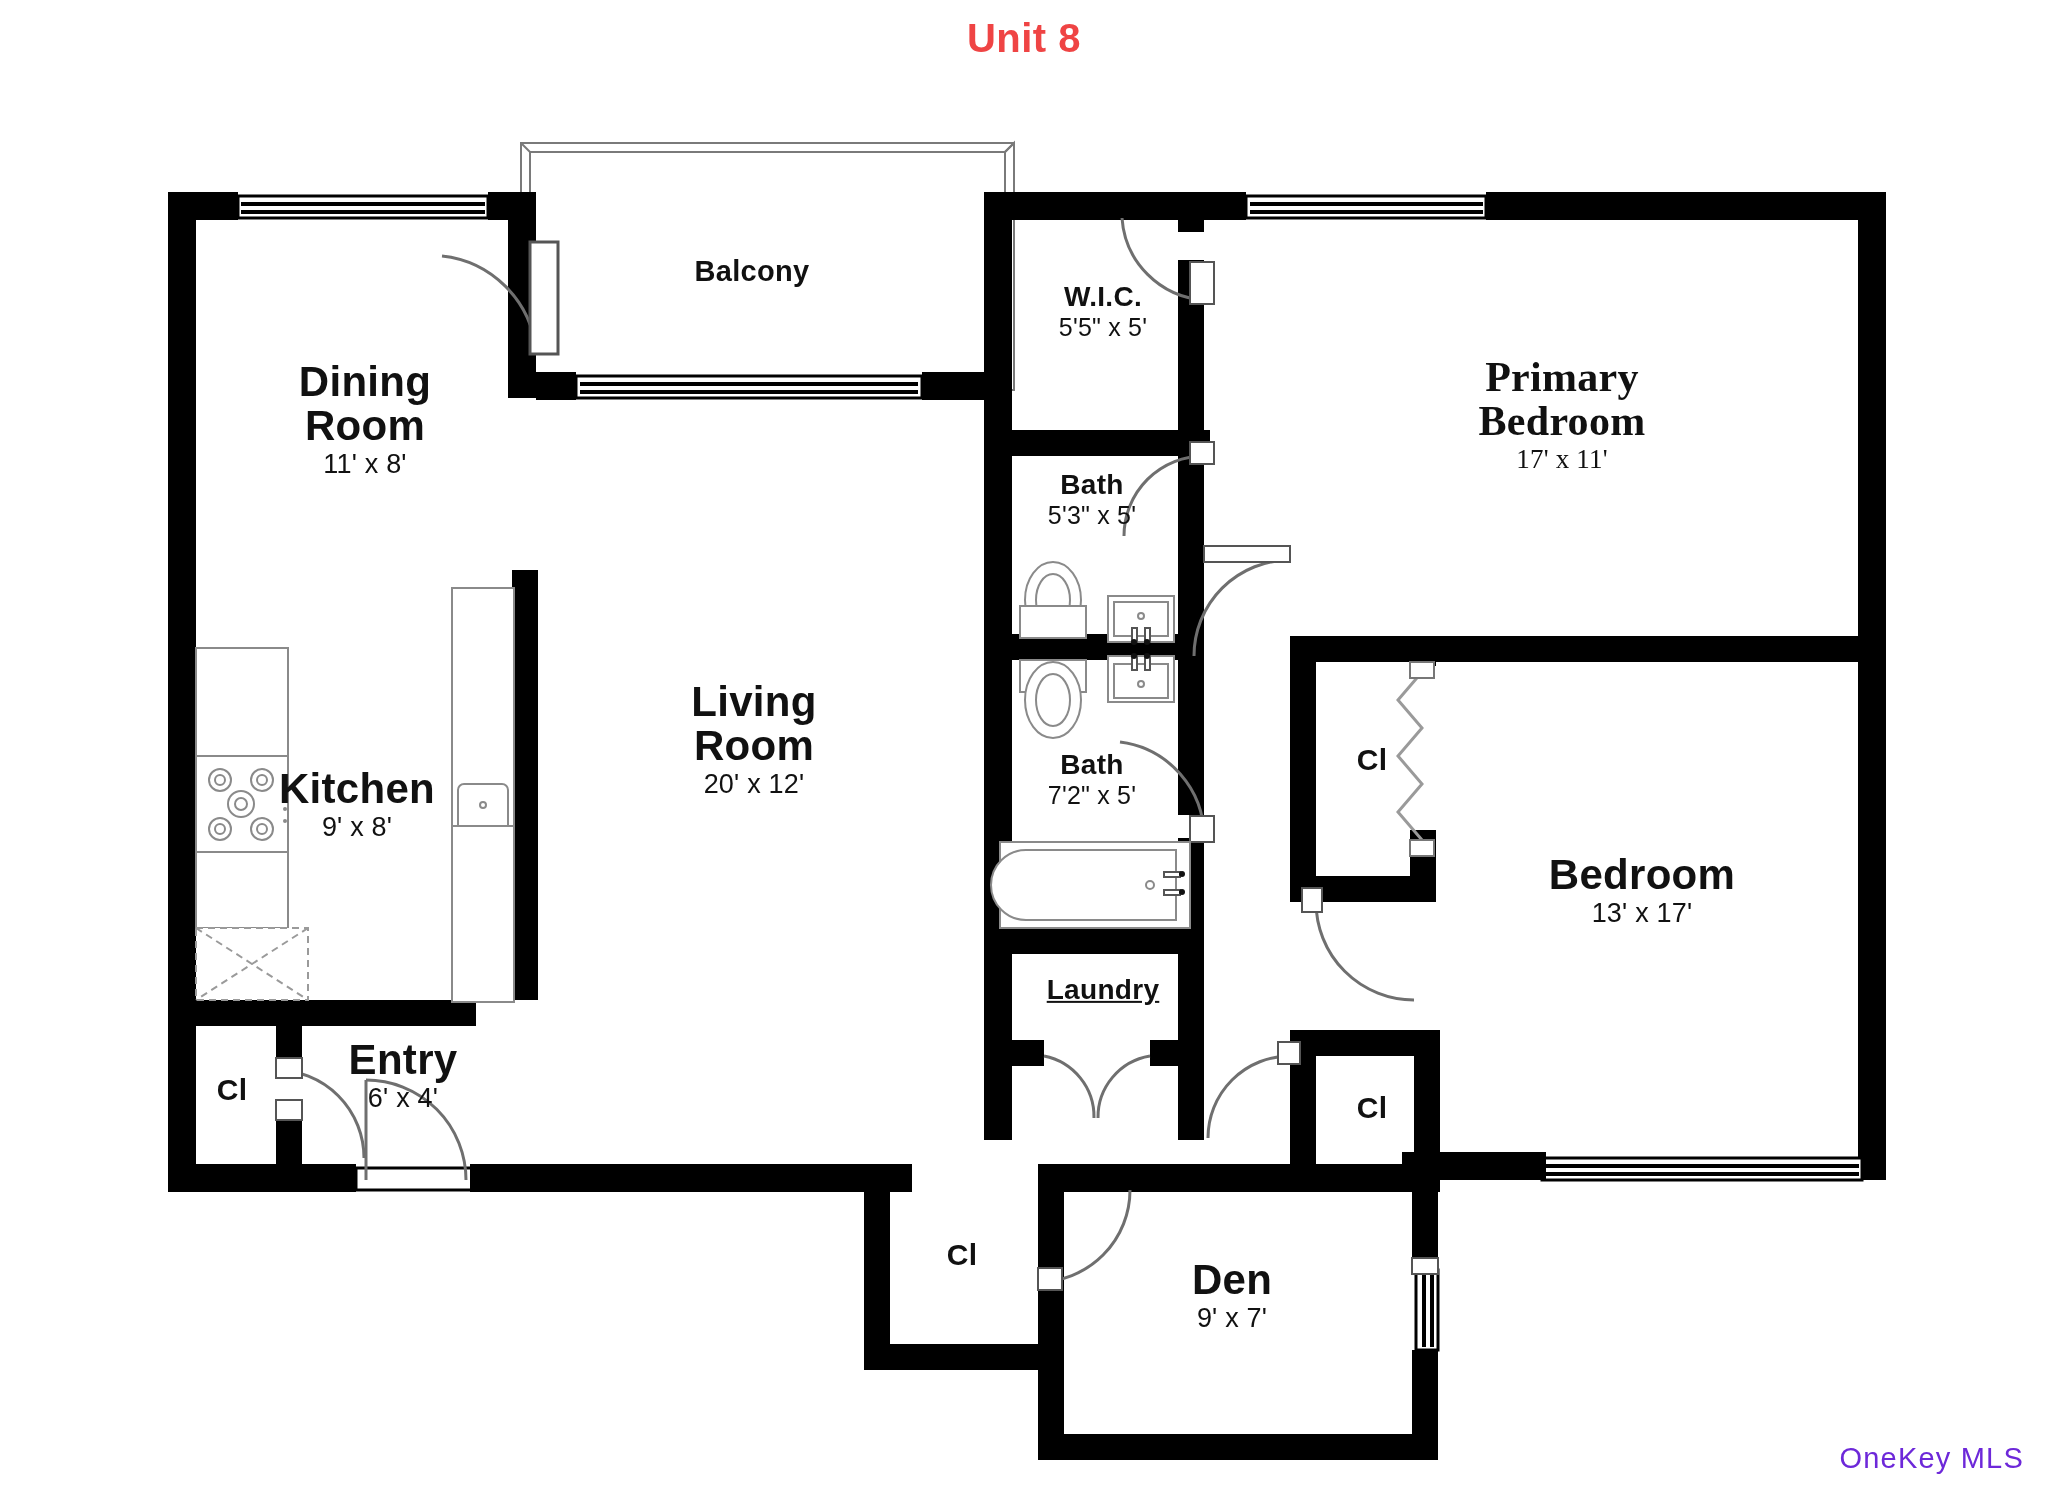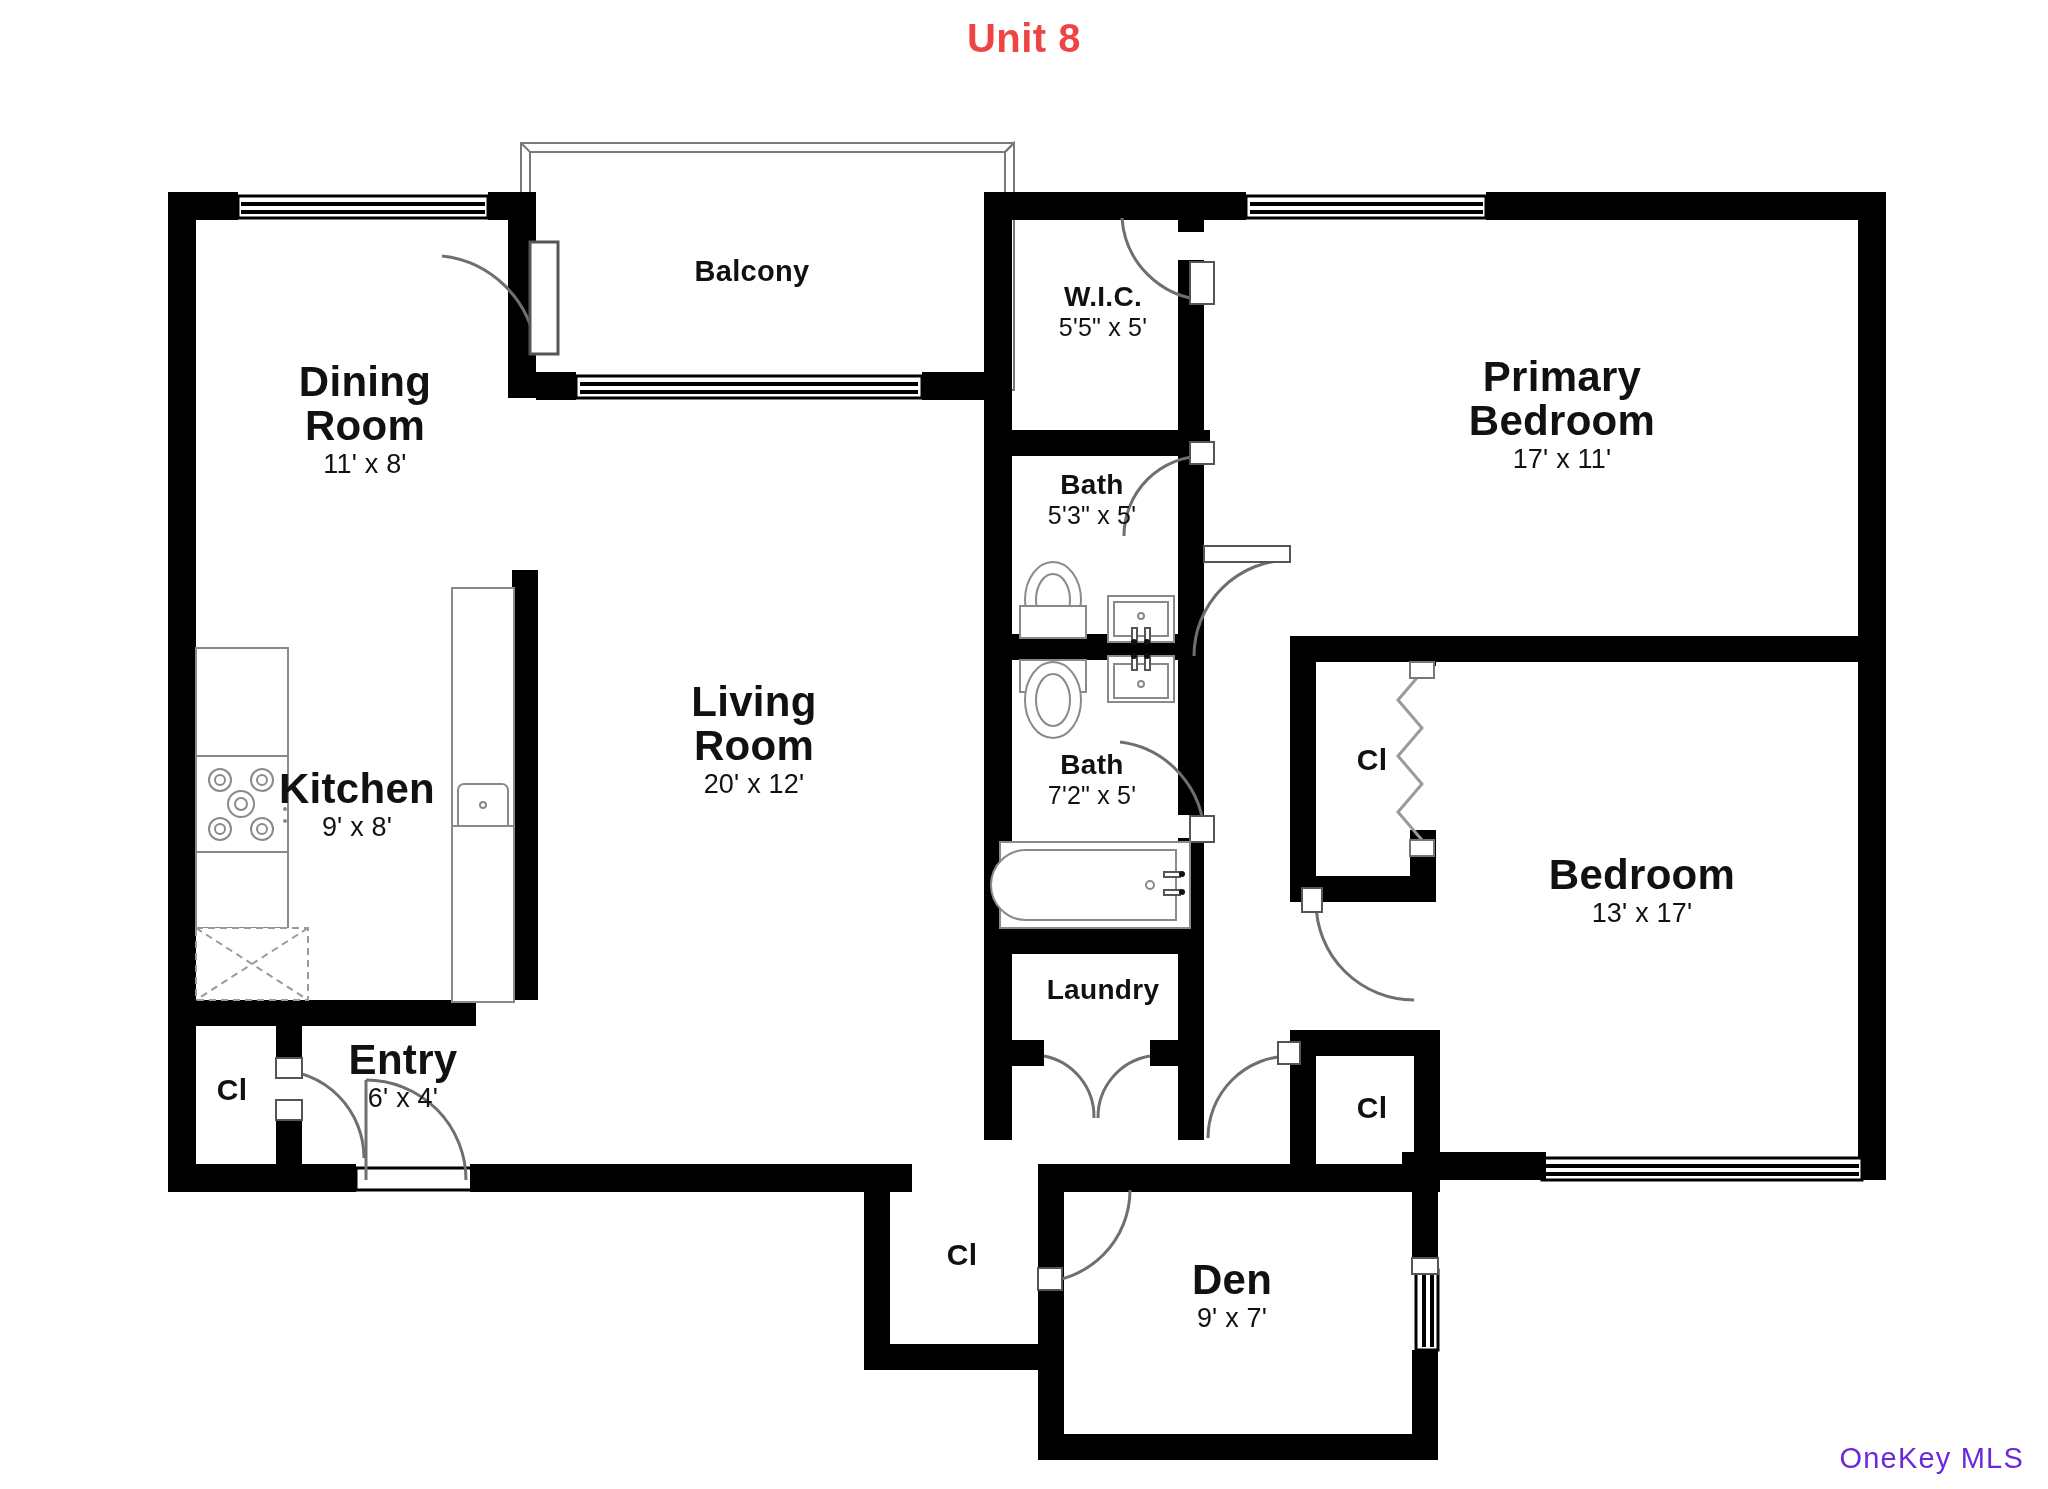--- a/index.html
+++ b/index.html
@@ -354,25 +354,25 @@
   <div class="room-label small" style="left:1092px; top:500px;">
     <span class="rl-name">Bath</span>
     <span class="rl-dim">5'3" x 5'</span>
   </div>
 
   <div class="room-label small" style="left:1092px; top:780px;">
     <span class="rl-name">Bath</span>
     <span class="rl-dim">7'2" x 5'</span>
   </div>
 
-  <div class="room-label small" style="left:1103px; top:990px;">
+  <div class="room-label small" style="left:1103px; top:990px;text-decoration:underline;">
     <span class="rl-name">Laundry</span>
   </div>
 
-  <div class="room-label two-line" style="left:1562px; top:415px;">
+  <div class="room-label two-line" style="left:1562px; top:415px;font-family:Liberation Serif, serif;">
     <span class="rl-name">Primary<br>Bedroom</span>
     <span class="rl-dim">17' x 11'</span>
   </div>
 
   <div class="room-label" style="left:1642px; top:890px;">
     <span class="rl-name">Bedroom</span>
     <span class="rl-dim">13' x 17'</span>
   </div>
 
   <div class="room-label" style="left:403px; top:1075px;">

